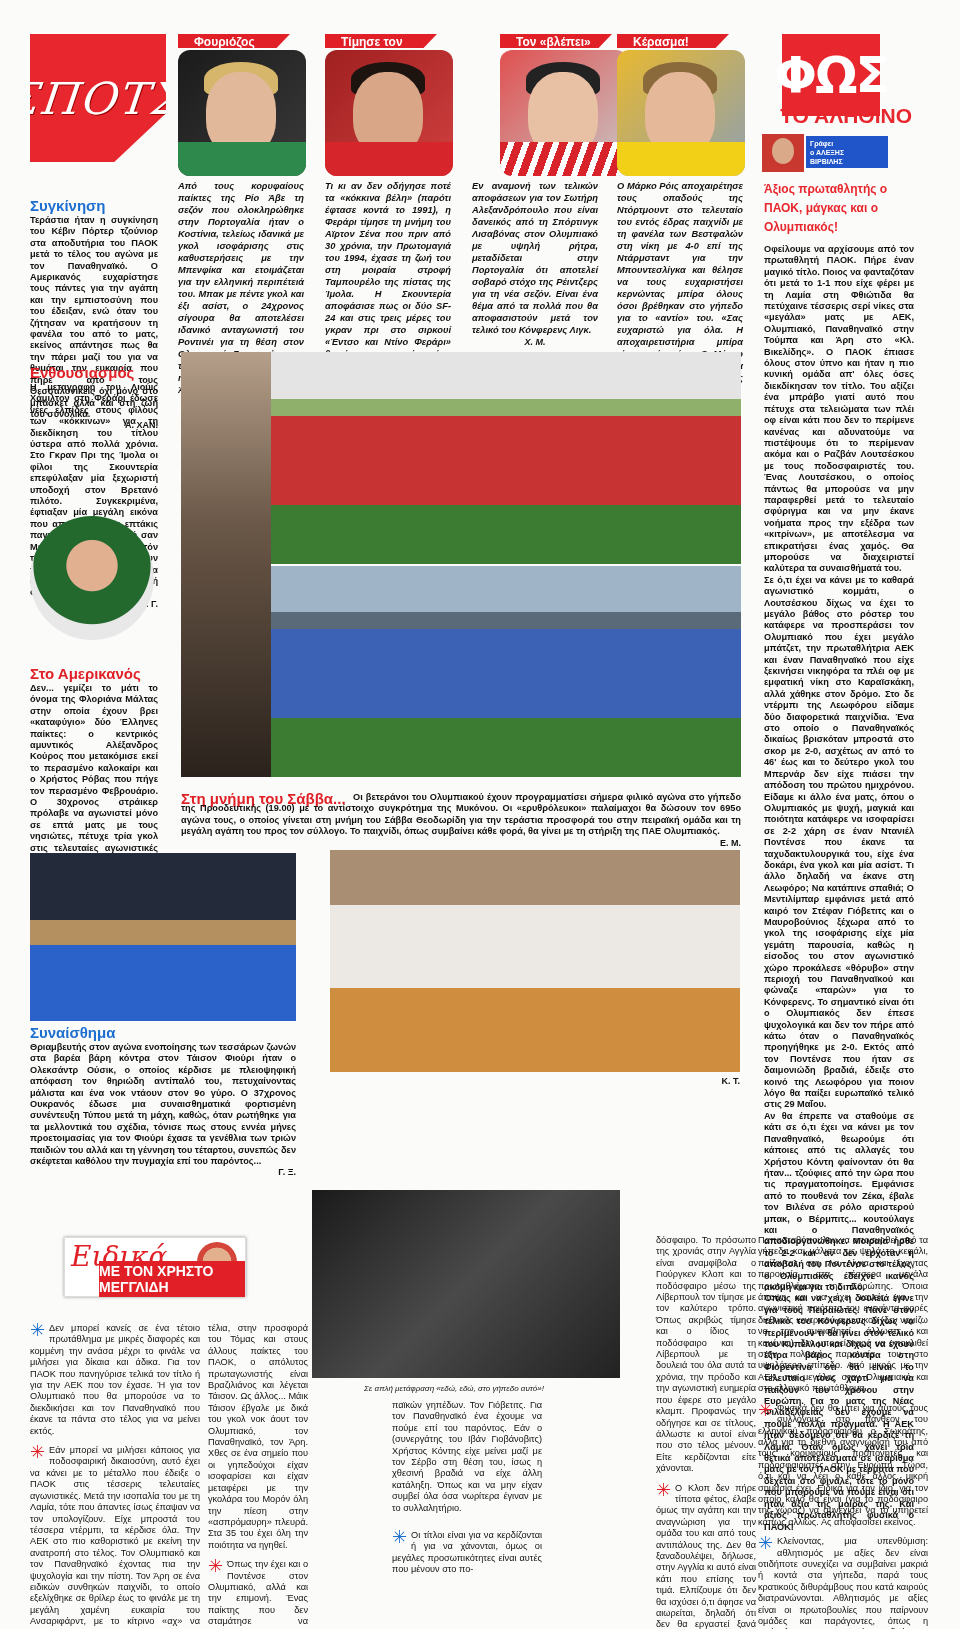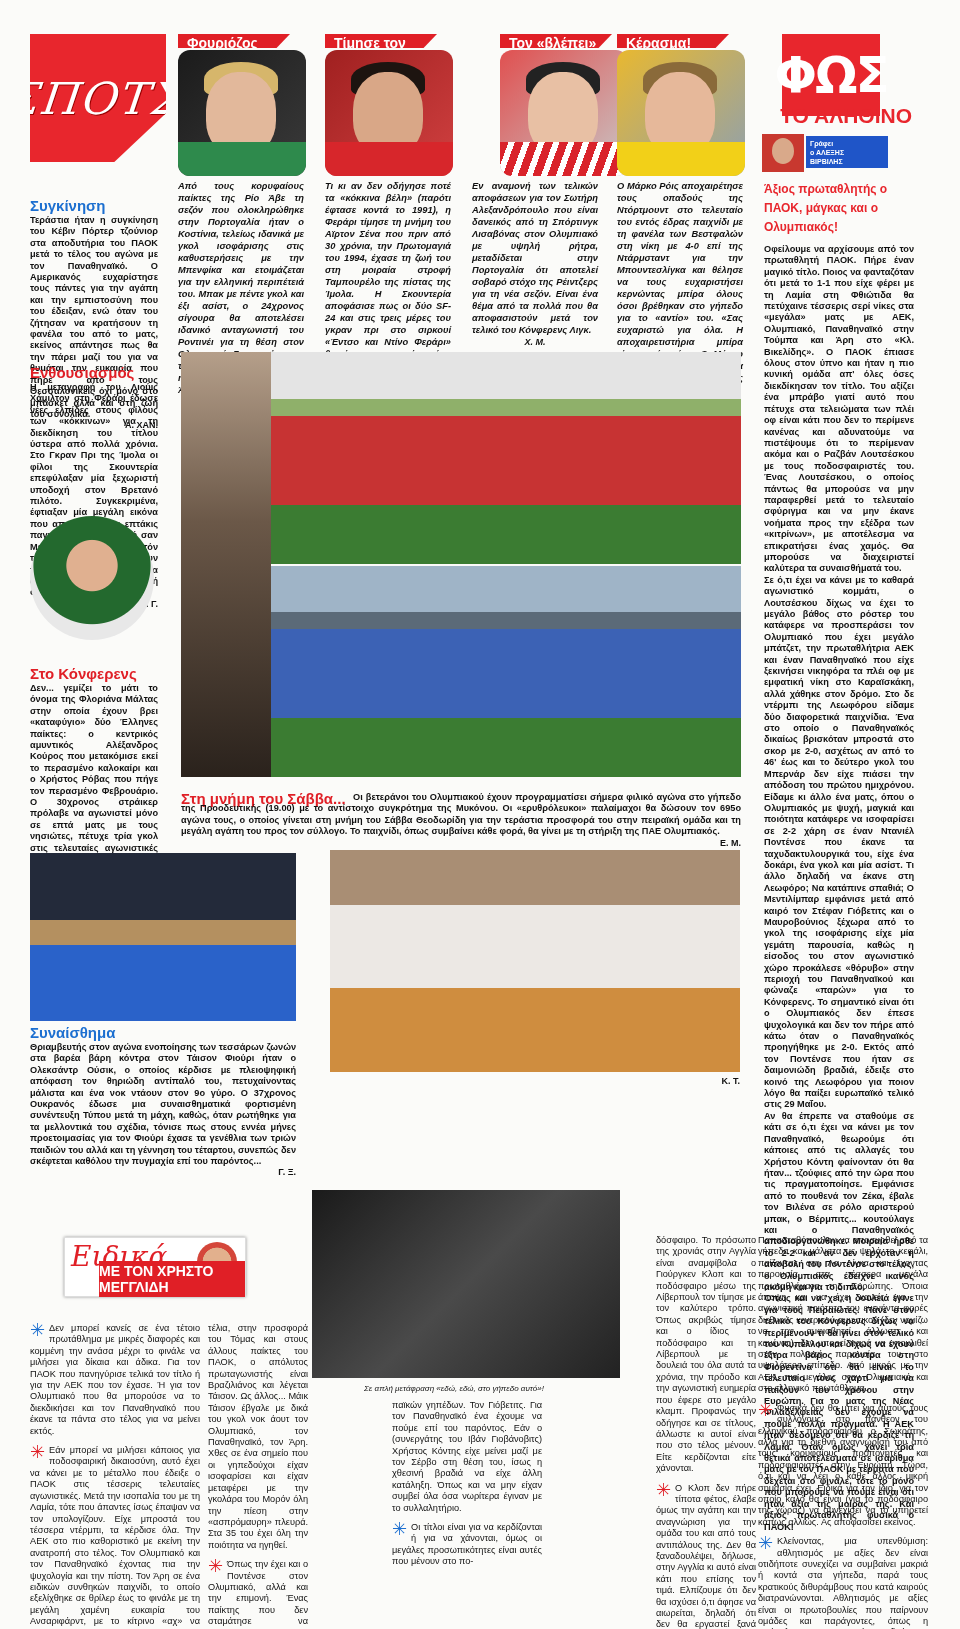--- a/index.html
+++ b/index.html
@@ -1,21 +1,21 @@
 <!DOCTYPE html>
 <html><head>
 <meta charset="utf-8">
 <style>
 *{box-sizing:border-box;margin:0;padding:0}
 body{width:960px;height:1629px;background:#fbfbf9;font-family:"Liberation Sans",sans-serif;color:#111;position:relative;overflow:hidden}
 .abs{position:absolute}
 .logo-spots{left:30px;top:34px;width:136px;height:128px;background:#e8262d;clip-path:polygon(0 0,100% 0,100% 62%,62% 100%,0 100%);display:flex;align-items:center;justify-content:center}
 .logo-spots span{color:#fff;font-family:"DejaVu Serif",serif;font-style:italic;font-size:44px;letter-spacing:2px;transform:skewX(-8deg);text-shadow:1px 1px 0 #900}
 .thumb{width:128px;height:142px}
-.thumb .tag{height:14px;background:#e01f26;color:#fff;font-weight:bold;font-size:14px;padding:1px 9px;clip-path:polygon(0 0,100% 0,88% 100%,0 100%);width:112px}
+.thumb .tag{height:14px;background:#e01f26;color:#fff;font-weight:bold;font-size:12px;padding:1px 16px;clip-path:polygon(0 0,100% 0,88% 100%,0 100%);width:112px}
 .thumb .pic{margin-top:2px;width:128px;height:126px;border-radius:12px;overflow:hidden;position:relative}
 .pic .face{position:absolute;left:28px;top:22px;width:70px;height:84px;border-radius:45% 45% 42% 42%;background:#e2b89b}
 .pic .hair{position:absolute;left:26px;top:12px;width:74px;height:34px;border-radius:50% 50% 20% 20%}
 .pic .shirt{position:absolute;left:0;bottom:0;width:128px;height:34px}
 .cap{font-size:9.3px;line-height:12px;font-style:italic;font-weight:bold;text-align:justify}
 .sig{text-align:center;font-weight:bold;font-size:9px;font-style:italic}
 .sig-n{text-align:right;font-weight:bold;font-size:9px}
 .fos-box{left:782px;top:34px;width:98px;height:82px;background:#e8262d;color:#fff;font-weight:bold;font-size:50px;display:flex;align-items:center;justify-content:center;letter-spacing:-2px;font-family:"DejaVu Sans",sans-serif}
 .fos-sub{left:762px;top:104px;width:150px;color:#e8262d;font-size:21px;font-weight:bold;text-align:right}
 .author{left:762px;top:134px;width:126px;height:38px}
@@ -119,21 +119,21 @@
   <div class="body">Τεράστια ήταν η συγκίνηση του Κέβιν Πόρτερ τζούνιορ στα αποδυτήρια του ΠΑΟΚ μετά το τέλος του αγώνα με τον Παναθηναϊκό. Ο Αμερικανός ευχαρίστησε τους πάντες για την αγάπη και την εμπιστοσύνη που του έδειξαν, ενώ όταν του ζήτησαν να κρατήσουν τη φανέλα του από το ματς, εκείνος απάντησε πως θα την πάρει μαζί του για να θυμάται την ευκαιρία που πήρε από τους Θεσσαλονικείς όχι μόνο στο μπάσκετ αλλά και στη ζωή του συνολικά.</div>
   <div class="sig-n">Α. ΧΑΝ.</div>
 </div>
 <div class="abs" style="left:30px;top:364px;width:128px">
   <div class="sec-h red">Ενθουσιασμός</div>
   <div class="body">Η μεταγραφή του Λιούις Χάμιλτον στη Φεράρι έδωσε νέες ελπίδες στους φίλους των «κόκκινων» για τη διεκδίκηση του τίτλου ύστερα από πολλά χρόνια. Στο Γκραν Πρι της Ίμολα οι φίλοι της Σκουντερία επεφύλαξαν μία ξεχωριστή υποδοχή στον Βρετανό πιλότο. Συγκεκριμένα, έφτιαξαν μία μεγάλη εικόνα που απεικονίζει τον επτάκις παγκόσμιο πρωταθλητή σαν Μεσσία, θέλοντας με αυτόν τον τρόπο να του δείξουν πως η έλευσή του θα αναγεννήσει την ιταλική ομάδα.</div>
   <div class="sig-n">Δ. Γ.</div>
 </div>
 <div class="abs" style="left:30px;top:516px;width:124px;height:124px;border-radius:50%;background:radial-gradient(circle at 50% 40%,#e0b090 0 26%,#23692e 27% 60%,#e8e8e8 61%)"></div>
 <div class="abs" style="left:30px;top:665px;width:128px">
-  <div class="sec-h red">Στο Κόνφερενς</div>
+  <div class="sec-h red">Στο Αμερικανός</div>
   <div class="body">Δεν... γεμίζει το μάτι το όνομα της Φλοριάνα Μάλτας στην οποία έχουν βρει «καταφύγιο» δύο Έλληνες παίκτες: ο κεντρικός αμυντικός Αλέξανδρος Κούρος που μετακόμισε εκεί το περασμένο καλοκαίρι και ο Χρήστος Ρόβας που πήγε τον περασμένο Φεβρουάριο. Ο 30χρονος στράικερ πρόλαβε να αγωνιστεί μόνο σε επτά ματς με τους νησιώτες, πέτυχε τρία γκολ στις τελευταίες αγωνιστικές και βοήθησε στην κατάκτηση της δεύτερης θέσης και τη συμμετοχή στο Κόνφερενς Λιγκ της επόμενης περιόδου. Αμφότεροι, μάλιστα, είναι πολύ πιθανό να συνεχίσουν τη συνεργασία τους με τη Φλοριάνα.</div>
   <div class="sig-n">Σ. Δ.</div>
 </div>
 
 <div class="abs photo" style="left:181px;top:352px;width:90px;height:425px;background:linear-gradient(180deg,#b59f8a,#6b5848 40%,#2a221c)"></div>
 <div class="abs photo team-red" style="left:271px;top:352px;width:470px;height:212px"></div>
 <div class="abs photo team-blue" style="left:271px;top:566px;width:470px;height:211px"></div>
 <div class="abs sabba-h">Στη μνήμη του Σάββα...</div>
 <div class="abs" style="left:181px;top:792px;width:560px;text-indent:172px">
   <div class="body">Οι βετεράνοι του Ολυμπιακού έχουν προγραμματίσει σήμερα φιλικό αγώνα στο γήπεδο της Προοδευτικής (19.00) με το αντίστοιχο συγκρότημα της Μυκόνου. Οι «ερυθρόλευκοι» παλαίμαχοι θα δώσουν τον 695ο αγώνα τους, ο οποίος γίνεται στη μνήμη του Σάββα Θεοδωρίδη για την τεράστια προσφορά του στην πειραϊκή ομάδα και τη μεγάλη αγάπη του προς τον σύλλογο. Το παιχνίδι, όπως συμβαίνει κάθε φορά, θα γίνει με τη στήριξη της ΠΑΕ Ολυμπιακός.</div>
@@ -164,21 +164,21 @@
 <div class="abs" style="left:30px;top:1323px;width:170px">
   <p class="body-n" style="margin-bottom:8px"><span class="star blue">✳</span><span>Δεν μπορεί κανείς σε ένα τέτοιο πρωτάθλημα με μικρές διαφορές και κομμένη την ανάσα μέχρι το φινάλε να μιλήσει για δίκαια και άδικα. Για τον ΠΑΟΚ που πανηγύρισε τελικά τον τίτλο ή για την ΑΕΚ που τον έχασε. Ή για τον Ολυμπιακό που θα μπορούσε να το διεκδικήσει και τον Παναθηναϊκό που έκανε τα πάντα στο τέλος για να μείνει εκτός.</span></p>
   <p class="body-n" style="margin-bottom:8px"><span class="star red">✳</span><span>Εάν μπορεί να μιλήσει κάποιος για ποδοσφαιρική δικαιοσύνη, αυτό έχει να κάνει με το μέταλλο που έδειξε ο ΠΑΟΚ στις τέσσερις τελευταίες αγωνιστικές. Μετά την ισοπαλία του με τη Λαμία, τότε που άπαντες ίσως έπαψαν να τον υπολογίζουν. Είχε μπροστά του τέσσερα ντέρμπι, τα κέρδισε όλα. Την ΑΕΚ στο πιο καθοριστικό με εκείνη την ανατροπή στο τέλος. Τον Ολυμπιακό και τον Παναθηναϊκό έχοντας πια την ψυχολογία και την πίστη. Τον Άρη σε ένα ειδικών συνθηκών παιχνίδι, το οποίο εξελίχθηκε σε θρίλερ έως το φινάλε με τη μεγάλη χαμένη ευκαιρία του Ανσαριφάρντ, με το κίτρινο «αχ» να ακούγεται το ίδιο έντονα στο Χαριλάου και στη Νέα Φιλαδέλφεια. Ίσως πιο πολύ εκεί.</span></p>
 
 </div>
 <div class="abs" style="left:208px;top:1323px;width:100px">
   <p class="body-n" style="margin-bottom:8px">τέλια, στην προσφορά του Τόμας και στους άλλους παίκτες του ΠΑΟΚ, ο απόλυτος πρωταγωνιστής είναι Βραζιλιάνος και λέγεται Τάισον. Ως άλλος... Μάικ Τάισον έβγαλε με δικά του γκολ νοκ άουτ τον Ολυμπιακό, τον Παναθηναϊκό, τον Άρη. Χθες σε ένα σημείο που οι γηπεδούχοι είχαν ισοφαρίσει και είχαν μεταφέρει με την γκολάρα του Μορόν όλη την πίεση στην «ασπρόμαυρη» πλευρά. Στα 35 του έχει όλη την ποιότητα να ηγηθεί.</p>
   <p class="body-n"><span class="star red">✳</span><span>Όπως την έχει και ο Ποντένσε στον Ολυμπιακό, αλλά και την επιμονή. Ένας παίκτης που δεν σταμάτησε να προσπαθεί όταν ο Παναθηναϊκός κρατούσε στα χέρια του την τρίτη θέση. Δύο γκολ στη Λεωφόρο δεν είναι εύκολο να απαντηθούν, ο Ολυμπιακός με ηγέτη τον Ποντένσε το πίστεψε και το έκανε. Επίσης με τρομερό σε εκτέλεση γκολ, όπως και τη δημιουργία στην ισοφάριση από έναν δοκιμασμένο σκόρερ των ευρω-</span></p>
 </div>
 <div class="abs" style="left:392px;top:1400px;width:150px">
-  <p class="body-n" style="margin-bottom:8px">παϊκών γηπέδων. Τον Γιόβετιτς. Για τον Παναθηναϊκό ένα έχουμε να πούμε επί του παρόντος. Εάν ο (συνεργάτης του Ιβάν Γιοβάνοβιτς) Χρήστος Κόντης είχε μείνει μαζί με τον Σέρβο στη θέση του, ίσως η χθεσινή βραδιά να είχε άλλη κατάληξη. Όπως και να μην είχαν συμβεί όλα όσα νωρίτερα έγιναν με το συλλαλητήριο.</p>
+  <p class="body-n" style="margin-bottom:16px">παϊκών γηπέδων. Τον Γιόβετιτς. Για τον Παναθηναϊκό ένα έχουμε να πούμε επί του παρόντος. Εάν ο (συνεργάτης του Ιβάν Γιοβάνοβιτς) Χρήστος Κόντης είχε μείνει μαζί με τον Σέρβο στη θέση του, ίσως η χθεσινή βραδιά να είχε άλλη κατάληξη. Όπως και να μην είχαν συμβεί όλα όσα νωρίτερα έγιναν με το συλλαλητήριο.</p>
   <p class="body-n"><span class="star blue">✳</span><span>Οι τίτλοι είναι για να κερδίζονται ή για να χάνονται, όμως οι μεγάλες προσωπικότητες είναι αυτές που μένουν στο πο-</span></p>
 </div>
 <div class="abs" style="left:656px;top:1235px;width:100px">
   <p class="body-n" style="margin-bottom:8px">δόσφαιρο. Το πρόσωπο της χρονιάς στην Αγγλία είναι αναμφίβολα ο Γιούργκεν Κλοπ και το ποδόσφαιρο μέσω της Λίβερπουλ τον τίμησε με τον καλύτερο τρόπο. Όπως ακριβώς τίμησε και ο ίδιος το ποδόσφαιρο και τη Λίβερπουλ με τη δουλειά του όλα αυτά τα χρόνια, την πρόοδο και την αγωνιστική ευημερία που έφερε στο μεγάλο κλαμπ. Προφανώς την οδήγησε και σε τίτλους, άλλωστε κι αυτοί είναι που στο τέλος μένουν. Είτε κερδίζονται είτε χάνονται.</p>
   <p class="body-n" style="margin-bottom:8px"><span class="star red">✳</span><span>Ο Κλοπ δεν πήρε τίποτα φέτος, έλαβε όμως την αγάπη και την αναγνώριση για την ομάδα του και από τους αντιπάλους της. Δεν θα ξαναδουλέψει, δήλωσε, στην Αγγλία κι αυτό είναι κάτι που επίσης τον τιμά. Ελπίζουμε ότι δεν θα ισχύσει ό,τι άφησε να αιωρείται, δηλαδή ότι δεν θα εργαστεί ξανά γενικώς. Όσα εκπληκτικά έγιναν χθες στο «Άνφιλντ» από τον κόσμο της Λίβερπουλ αποκλείεται να οδηγήσουν τον σπουδαίο Γερμανό σε μια τέτοια απόφαση.</span></p>
 
 </div>
 <div class="abs" style="left:758px;top:1235px;width:170px">
   <p class="body-n" style="margin-bottom:8px">Παπασταθόπουλου να αποσυρθεί από τα γήπεδα και μάλιστα με ψηλά το κεφάλι, παίζοντας στη Λα Λίγκα και έχοντας παρουσία στα τέσσερα μεγάλα πρωταθλήματα της Ευρώπης. Όποια άποψη και να έχει κανείς για την αγωνιστική ποιότητα του ενενήντα φορές διεθνούς κεντρικού αμυντικού (δεν νομίζω να την αμφισβητεί, άλλωστε, και κανένας), δεν μπορεί παρά να υποκλιθεί στην πολυετή παρουσία του στο υψηλότερο επίπεδο. Από μικρός με την ΑΕΚ, πιο μεγάλος στον Ολυμπιακό και στο ελληνικό πρωτάθλημα.</p>
   <p class="body-n" style="margin-bottom:8px"><span class="star red">✳</span><span>Φυσικά δεν θα μπει για αυτούς τους συλλόγους στο πάνθεον του ελληνικού ποδοσφαίρου ο Σωκράτης, αλλά για τη διεθνή αναγνώρισή του από τους κορυφαίους προπονητές και ποδοσφαιριστές στην Ευρώπη. Τώρα, ό,τι και να λέει ο κάθε άλλος, μικρή σημασία έχει. Ειδικά για τον ίδιο, για τον οποίο καλό θα είναι (για το ποδόσφαιρο της χώρας) να συνεχίσει να το υπηρετεί κάπως αλλιώς. Ας αποφασίσει εκείνος.</span></p>

